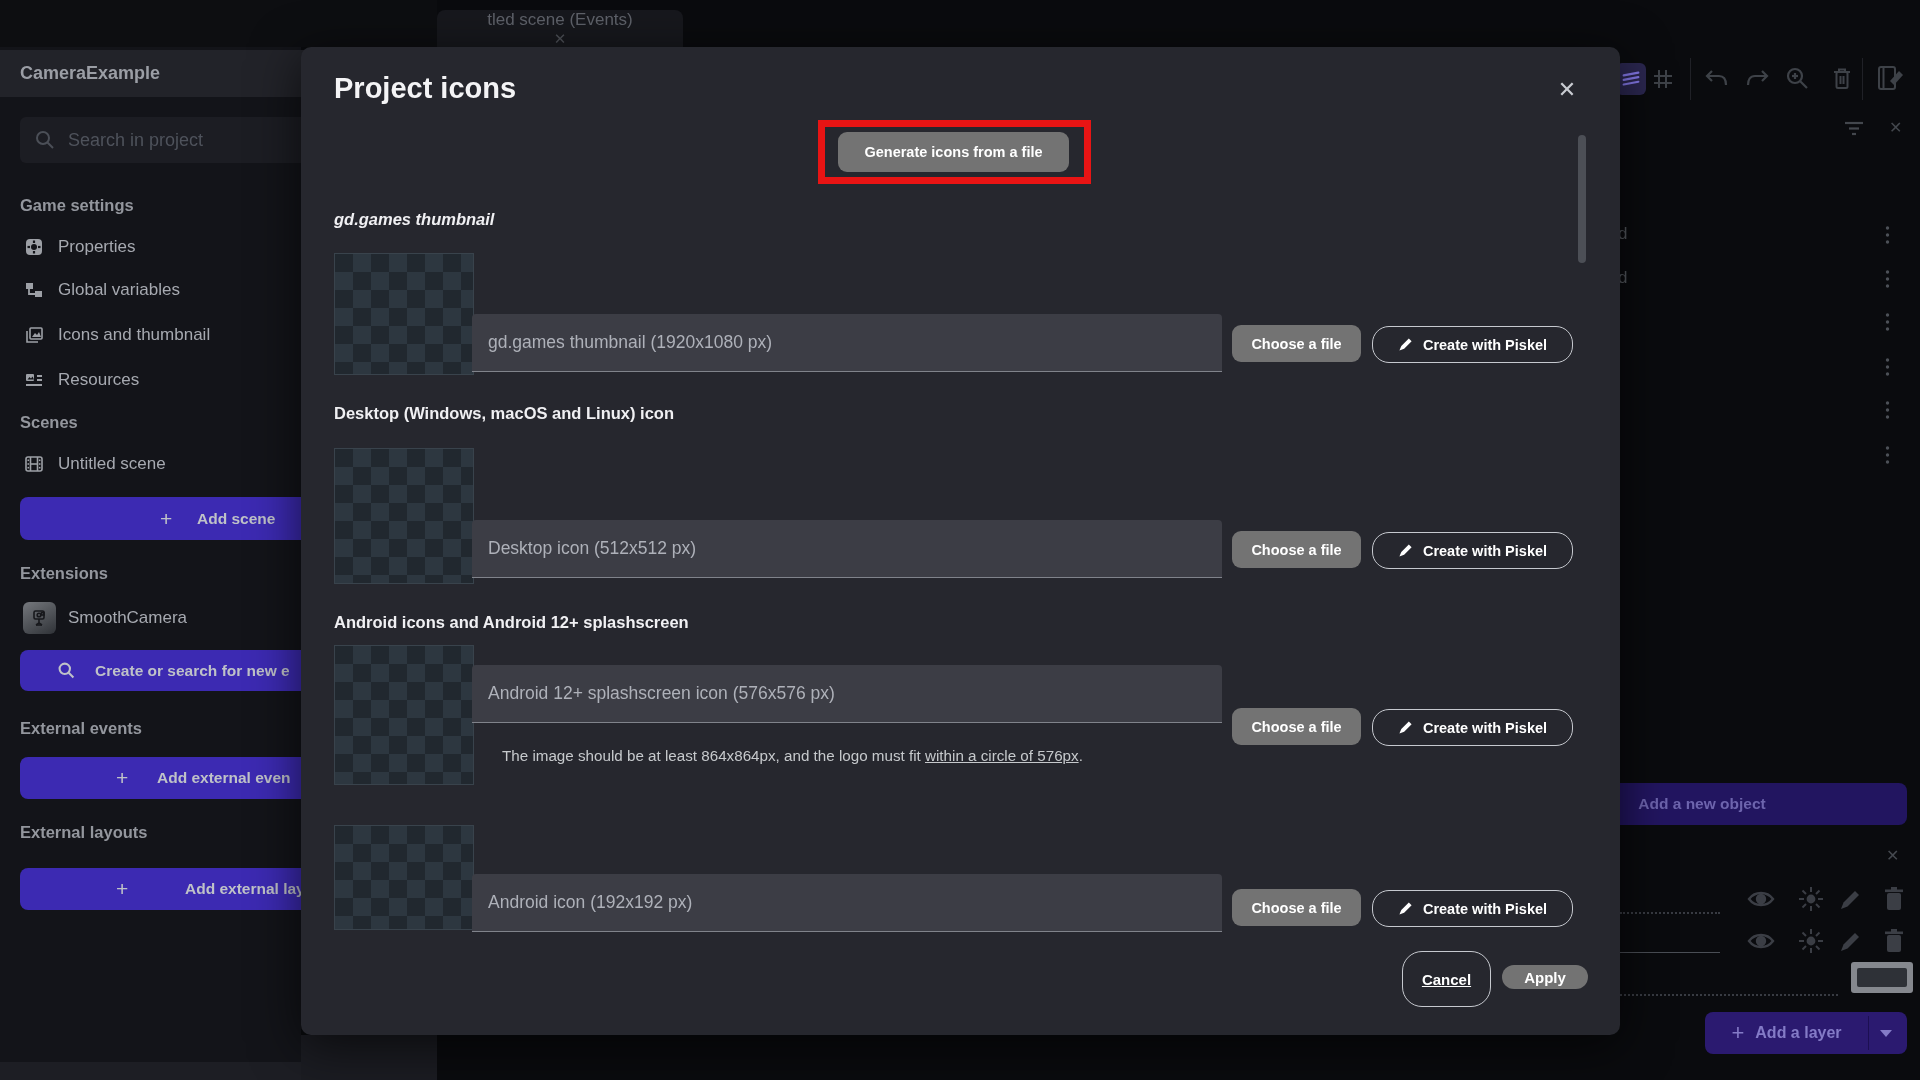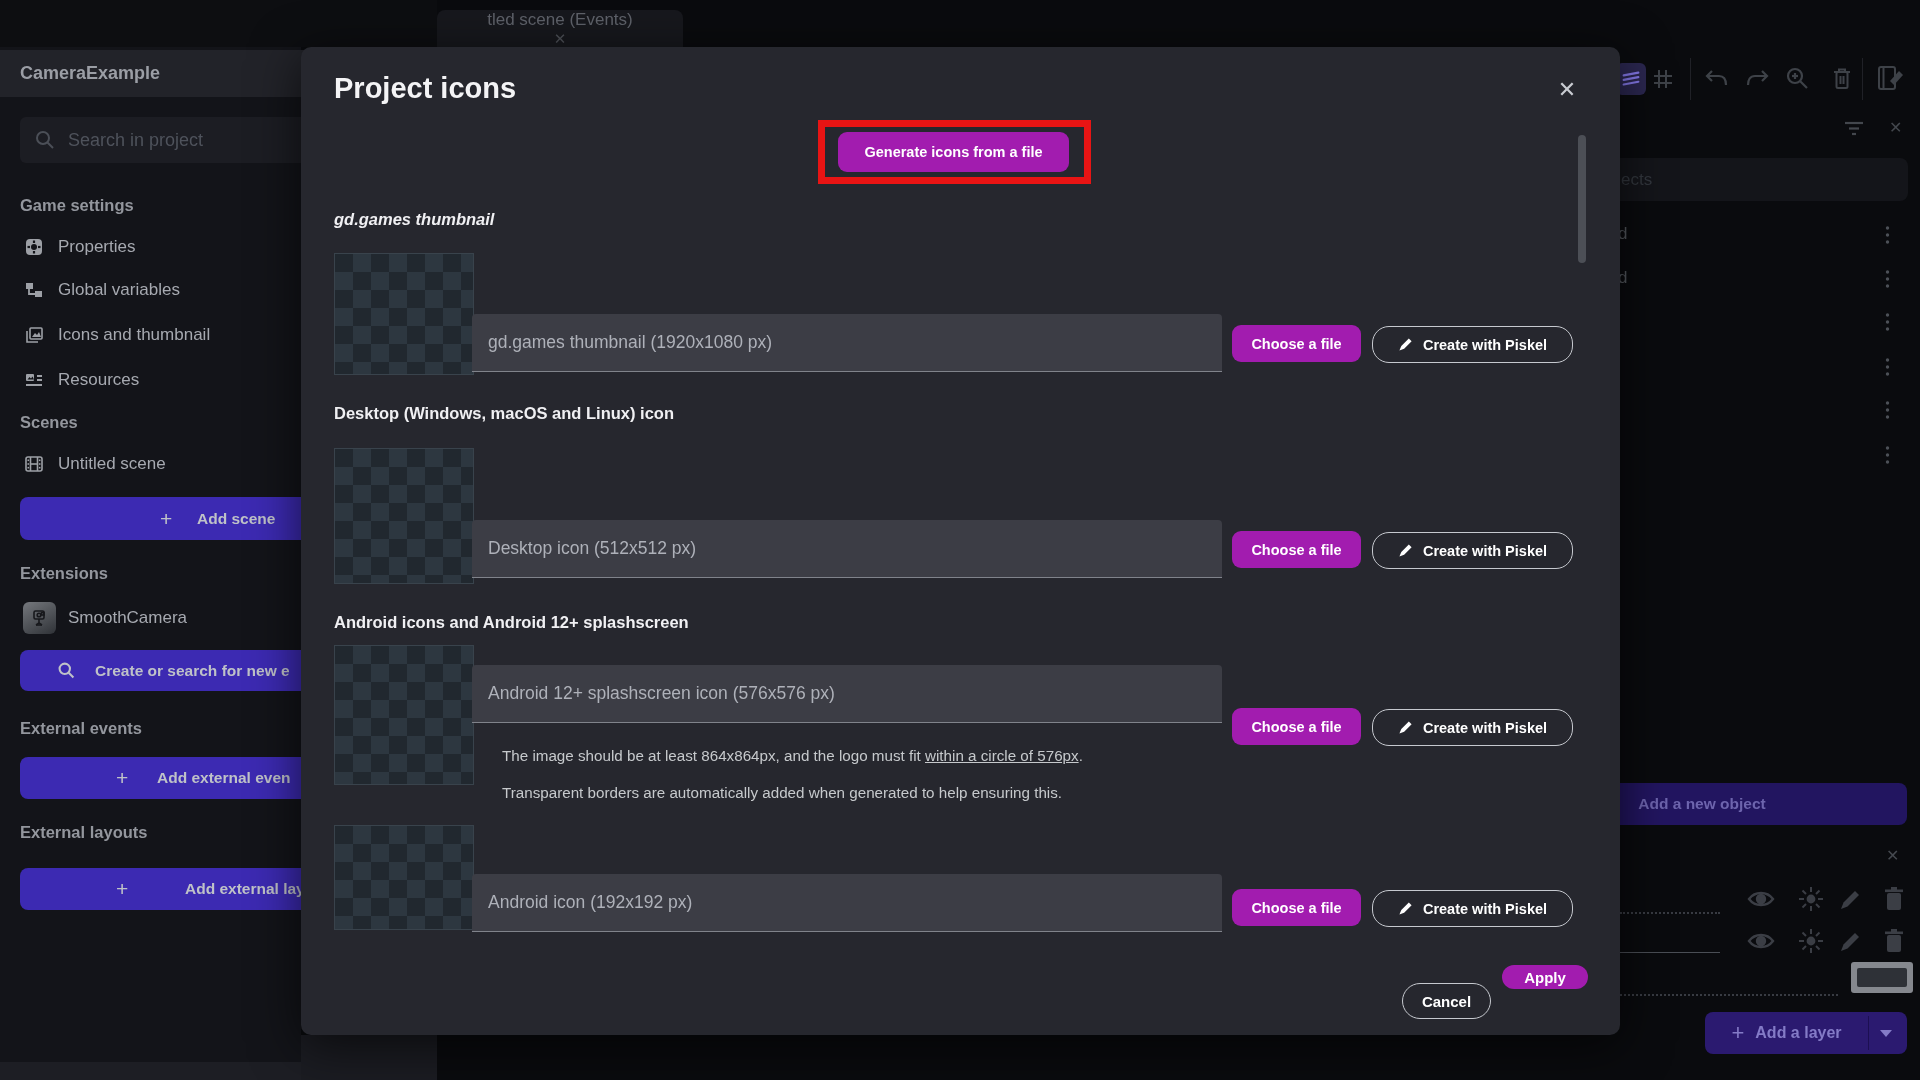--- a/index.html
+++ b/index.html
@@ -45,21 +45,21 @@
     border-right:6px solid transparent;border-top:7px solid #847bc7;}
   .closeglyph{color:#45494f;font-size:16px;}
 
   
   .modal{left:301px;top:47px;width:1319px;height:988px;background:#26272e;border-radius:10px;z-index:10;
     box-shadow:0 10px 50px rgba(0,0,0,.65);}
   .modal-title{left:33px;top:25px;color:#f4f4f6;font-weight:bold;font-size:29px;}
   .modal-close{left:1248px;top:28px;width:36px;height:30px;color:#c9ccd2;font-size:22px;display:flex;align-items:center;justify-content:center;}
   .redbox{left:517px;top:73px;width:273px;height:64px;border:7px solid #e81414;box-sizing:border-box;z-index:3;}
   .btn{display:flex;align-items:center;justify-content:center;font-weight:bold;color:#fff;box-sizing:border-box;gap:10px;}
-  .btn-primary{background:#a21caf;border-radius:9px;font-size:14.5px;}
+  .btn-primary{background:#737373;border-radius:9px;font-size:14.5px;}
   .btn-outline{border:1px solid #c6c9cf;border-radius:17px;font-size:14.5px;background:transparent;}
   .pill{border-radius:20px;font-size:15px;}
   .seclabel{left:33px;color:#f0f0f3;font-weight:bold;font-size:16.5px;height:20px;line-height:20px;white-space:nowrap;}
   .checker{left:33px;width:140px;border:1px solid #39434c;box-sizing:border-box;background-color:#21282f;
     background-image:linear-gradient(45deg,#2d3740 25%,transparent 25%,transparent 75%,#2d3740 75%),
                      linear-gradient(45deg,#2d3740 25%,transparent 25%,transparent 75%,#2d3740 75%);
     background-size:36px 36px;background-position:0 0,18px 18px;}
   .finput{left:171px;width:750px;height:58px;background:#3c3d45;border-radius:4px 4px 0 0;border-bottom:1px solid #80838b;
     box-sizing:border-box;display:flex;align-items:center;padding-left:16px;color:#aeb1b9;font-size:17.5px;}
   .helper{left:201px;width:600px;color:#c6c9cc;font-size:15.2px;line-height:37px;}
@@ -252,23 +252,20 @@
 
   <div class="abs" style="left:1843px;top:120px;">
     <svg width="22" height="17" viewBox="0 0 22 17" stroke="#43474d" stroke-width="2.2" fill="none">
         <line x1="2" y1="3" x2="20" y2="3"></line>
         <line x1="6" y1="8.5" x2="16" y2="8.5"></line>
         <line x1="9" y1="14" x2="13" y2="14"></line>
       </svg>
   </div>
   <div class="abs closeglyph" style="left:1889px;top:118px;color:#43474d;">✕</div>
 
-  <div class="abs objsearch">
-    <span>ects</span>
-  </div>
 
   <div class="abs rowfrag" style="top:224px;">d</div>
   <div class="abs rowfrag" style="top:268px;">d</div>
   <div class="abs kebab" style="top:224px;">
       <svg width="7" height="22" viewBox="0 0 7 22" fill="#4c5057">
         <circle cx="3.5" cy="4" r="1.7"></circle>
         <circle cx="3.5" cy="11" r="1.7"></circle>
         <circle cx="3.5" cy="18" r="1.7"></circle>
       </svg>
     </div>
@@ -437,21 +434,20 @@
       <span>Create with Piskel</span>
     </div>
 
     <div class="abs seclabel" style="top:565px;">Android icons and Android 12+ splashscreen</div>
     <div class="abs checker" style="top:598px;height:140px;"></div>
     <div class="abs finput" style="top:618px;">
       <span>Android 12+ splashscreen icon (576x576 px)</span>
     </div>
     <div class="abs helper" style="top:690px;">
       <div><span>The image should be at least 864x864px, and the logo must fit </span><span class="u">within a circle of 576px</span><span>.</span></div>
-      <div>Transparent borders are automatically added when generated to help ensuring this.</div>
     </div>
     <div class="abs btn btn-primary" style="left:931px;top:661px;width:129px;height:37px;">
       <span>Choose a file</span>
     </div>
     <div class="abs btn btn-outline" style="left:1071px;top:662px;width:201px;height:37px;">
       <svg width="15" height="15" viewBox="0 0 16 16">
           <path d="M1.5 14.5 L3.5 9.5 L11.5 1.5 L14.5 4.5 L6.5 12.5 Z" fill="#fff"></path>
         </svg>
       <span>Create with Piskel</span>
     </div>
@@ -463,21 +459,21 @@
     <div class="abs btn btn-primary" style="left:931px;top:842px;width:129px;height:37px;">
       <span>Choose a file</span>
     </div>
     <div class="abs btn btn-outline" style="left:1071px;top:843px;width:201px;height:37px;">
       <svg width="15" height="15" viewBox="0 0 16 16">
           <path d="M1.5 14.5 L3.5 9.5 L11.5 1.5 L14.5 4.5 L6.5 12.5 Z" fill="#fff"></path>
         </svg>
       <span>Create with Piskel</span>
     </div>
 
-    <div class="abs btn btn-outline pill" style="left:1101px;top:936px;width:89px;height:36px;">
+    <div class="abs btn btn-outline pill" style="left:1101px;top:904px;width:89px;height:56px;text-decoration:underline;">
       <span>Cancel</span>
     </div>
     <div class="abs btn btn-primary pill" style="left:1201px;top:918px;width:86px;height:24px;">
       <span>Apply</span>
     </div>
   </div>
 
 </div>
 
 </body></html>

